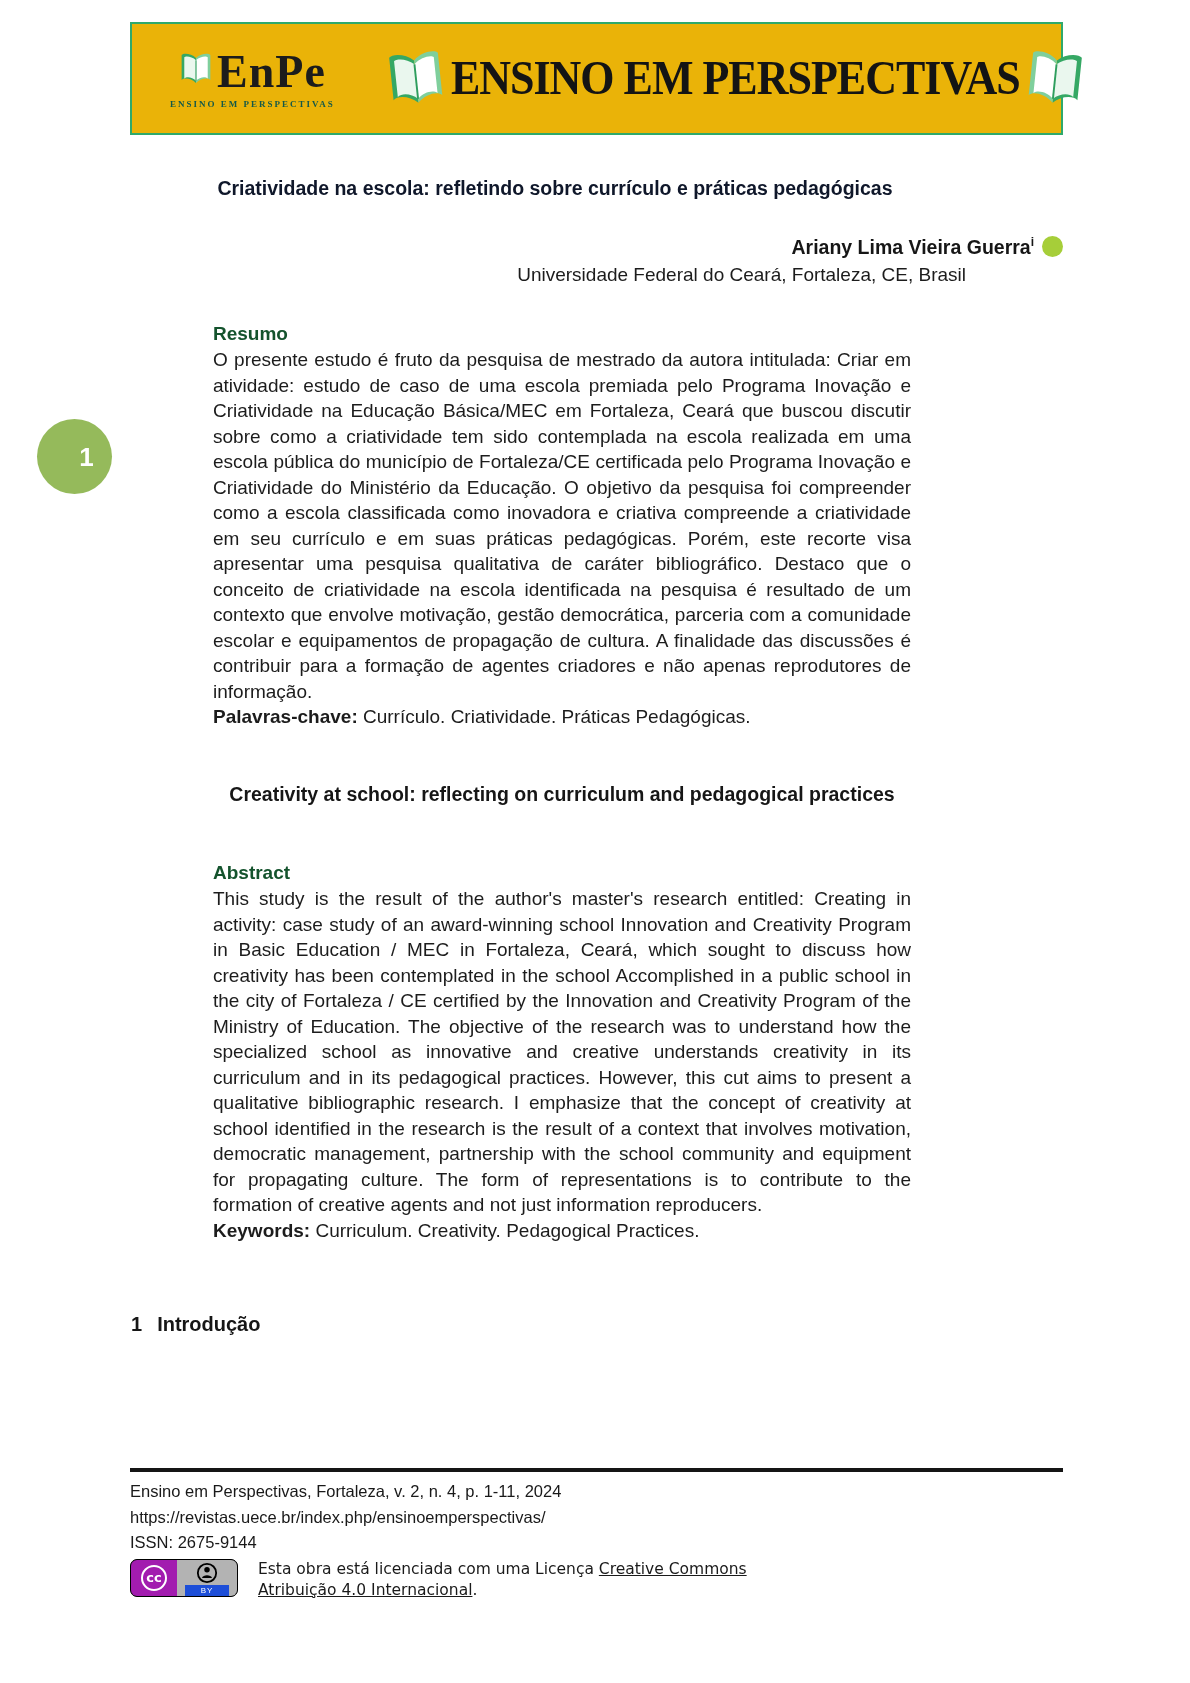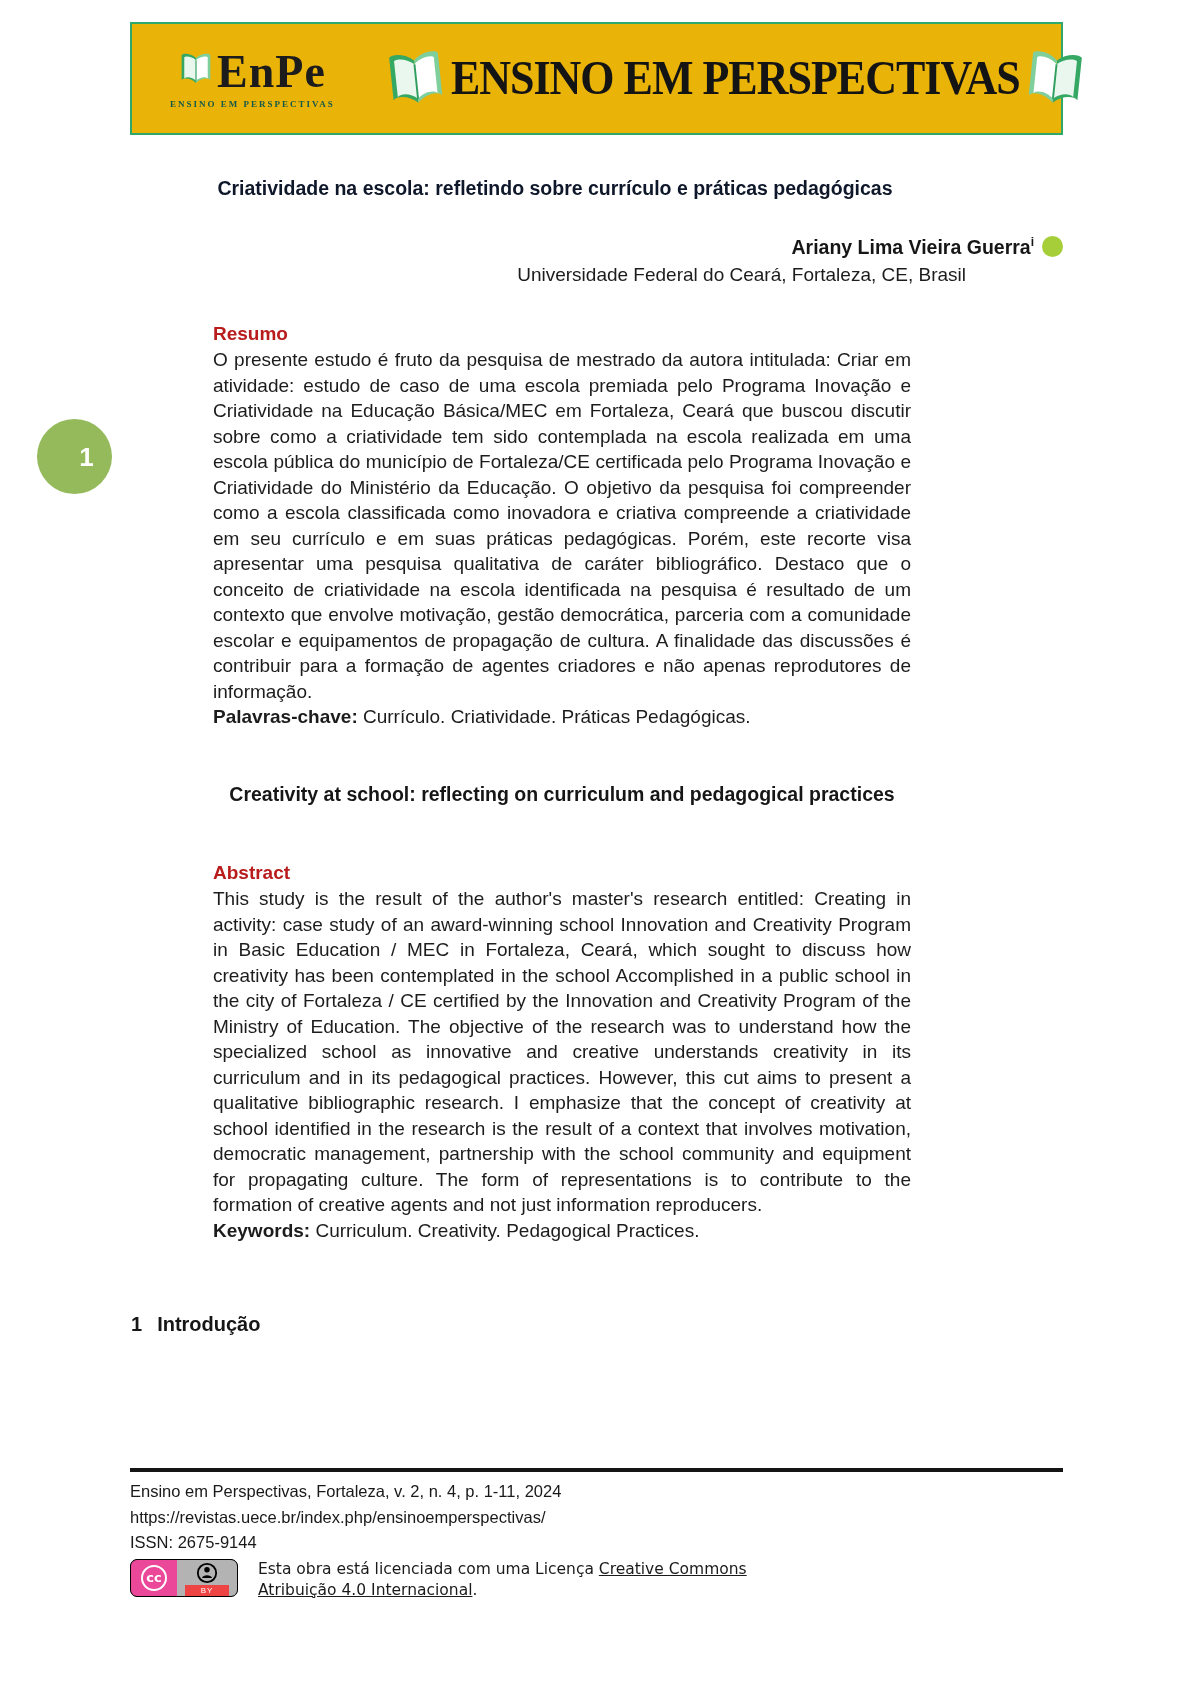--- a/index.html
+++ b/index.html
@@ -58,21 +58,21 @@
     display:inline-block; width:21px; height:21px; border-radius:50%;
     background:#a6ce39; color:#ffffff; font-size:10px; font-weight:bold;
     text-align:center; line-height:21px; margin-left:8px; vertical-align:4px;
     font-style:normal;
     padding-left:21px;
   }
   .affiliation { font-size:19px; color:#1c1c1c; line-height:27px; padding-right:97px; }
 
   
   .abs-block { position:absolute; left:213px; width:698px; font-size:19px; line-height:25.5px; color:#1c1c1c; }
-  .abs-block h2 { font-size:19px; line-height:27px; font-weight:bold; color:#b91c1c; }
+  .abs-block h2 { font-size:19px; line-height:27px; font-weight:bold; color:#14532d; }
   .abs-block p.body-text { text-align:justify; }
   .kw-line { text-align:left; }
   .kw-label { font-weight:bold; }
   #resumo-section { top:320px; }
   #abstract-section { top:859px; }
 
   .title-en {
     position:absolute; left:213px; top:781px; width:698px;
     text-align:center; font-weight:bold; font-size:19.5px; line-height:27px; color:#161616;
   }
@@ -85,31 +85,31 @@
 
   
   .page-footer { position:absolute; left:130px; top:1468px; width:933px; }
   .footer-rule { border-top:4px solid #151515; width:100%; }
   .footer-lines { margin-top:7px; font-size:16.5px; line-height:25.5px; color:#191919; }
   .license-row { display:flex; margin-top:3px; align-items:flex-start; }
   .cc-badge {
     width:108px; height:38px; background:#000000; border-radius:7px;
     display:flex; overflow:hidden; flex-shrink:0; border:1px solid #000;
   }
-  .cc-left { width:46px; display:flex; align-items:center; justify-content:center; background:#ec4899; }
+  .cc-left { width:46px; display:flex; align-items:center; justify-content:center; background:#a21caf; }
   .cc-circle {
     width:26px; height:26px; border:2.5px solid #ffffff; border-radius:50%;
     color:#ffffff; font-weight:bold; font-size:13px; display:flex;
     align-items:center; justify-content:center; font-family:"DejaVu Sans", sans-serif;
   }
   .cc-right { flex:1; background:#b3b3b3; position:relative; display:flex; justify-content:center; }
   .cc-person { margin-top:2px; }
   .by-strip {
     position:absolute; bottom:0; left:8px; right:8px; height:11px;
-    background:#ef4444; color:#ffffff; font-size:8px; font-weight:normal;
+    background:#1d4ed8; color:#ffffff; font-size:8px; font-weight:normal;
     text-align:center; line-height:11px; letter-spacing:1px;
   }
   .license-text {
     margin-left:20px; width:505px; font-family:"DejaVu Sans", sans-serif;
     font-size:15.5px; line-height:21px; color:#1a1a1a;
   }
   .license-link { text-decoration:underline; color:#1a1a1a; cursor:pointer; }
 </style>
 </head>
 <body>

